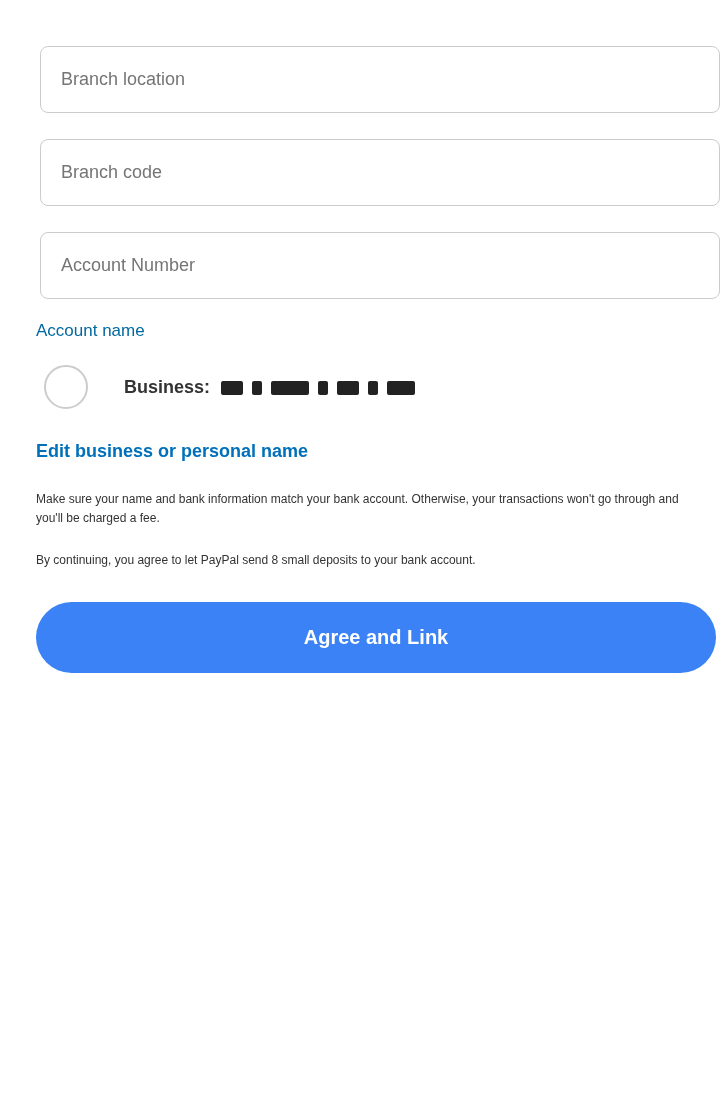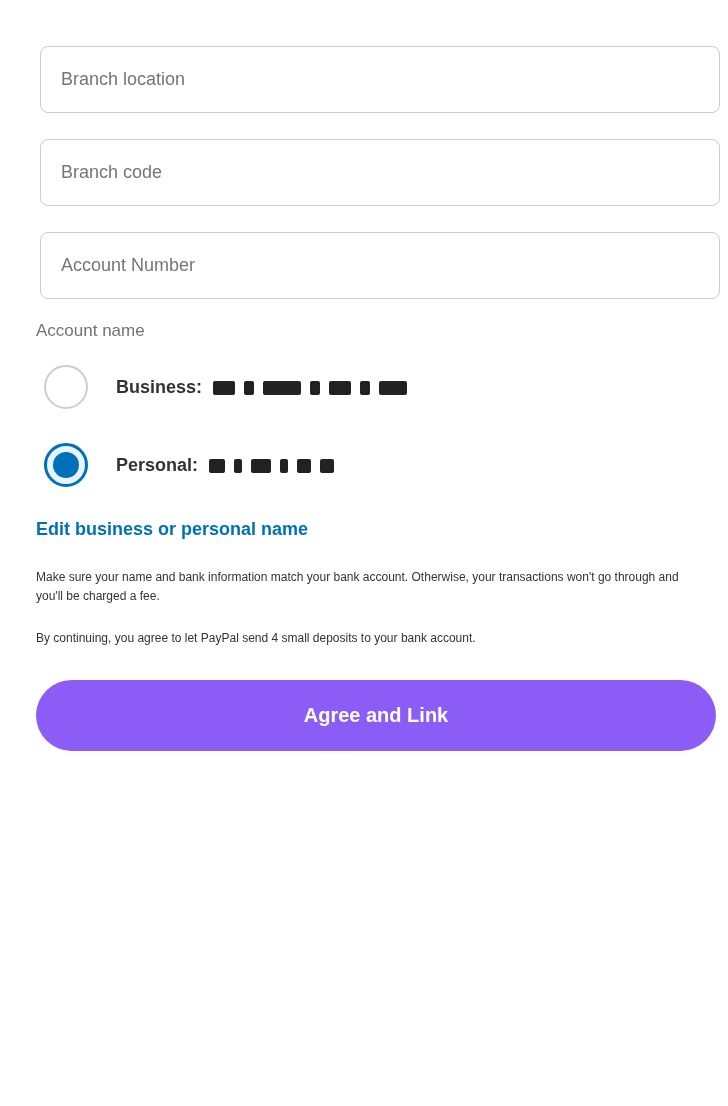--- a/index.html
+++ b/index.html
@@ -28,36 +28,36 @@
       border: 1.5px solid #cccccc;
       border-radius: 8px;
       font-size: 18px;
       color: #aaaaaa;
       background: #ffffff;
       outline: none;
     }
 
     .account-name-label {
       font-size: 17px;
-      color: #737373;
+      color: #0369a1;
       margin-top: 8px;
       margin-bottom: 16px;
     }
 
     .radio-group {
       display: flex;
       flex-direction: column;
       gap: 18px;
       margin-bottom: 24px;
     }
 
     .radio-option {
       display: flex;
       align-items: center;
-      gap: 16px;
+      gap: 24px;
       cursor: pointer;
     }
 
     .radio-outer {
       width: 44px;
       height: 44px;
       border-radius: 50%;
       border: 2px solid #cccccc;
       display: flex;
       align-items: center;
@@ -100,21 +100,21 @@
     .info-text {
       font-size: 12px;
       color: #333333;
       line-height: 1.55;
       margin-bottom: 24px;
     }
 
     .agree-button {
       width: 100%;
       padding: 24px;
-      background: #8b5cf6;
+      background: #3b82f6;
       color: #ffffff;
       font-size: 20px;
       font-weight: 700;
       border: none;
       border-radius: 50px;
       cursor: pointer;
       text-align: center;
       margin-top: 8px;
     }
 
@@ -162,44 +162,29 @@
       <span class="blurred-segment" style="width:22px;"></span>
       <span class="blurred-segment" style="width:10px;"></span>
       <span class="blurred-segment" style="width:38px;"></span>
       <span class="blurred-segment" style="width:10px;"></span>
       <span class="blurred-segment" style="width:22px;"></span>
       <span class="blurred-segment" style="width:10px;"></span>
       <span class="blurred-segment" style="width:28px;"></span>
     </span>
   </div>
 
-  <div class="radio-option">
-    <div class="radio-outer selected">
-      <div class="radio-inner"></div>
-    </div>
-    <span class="radio-label">
-      <span class="label-bold">Personal:</span>
-      
-      <span class="blurred-segment" style="width:16px;"></span>
-      <span class="blurred-segment" style="width:8px;"></span>
-      <span class="blurred-segment" style="width:20px;"></span>
-      <span class="blurred-segment" style="width:8px;"></span>
-      <span class="blurred-segment" style="width:14px;"></span>
-      <span class="blurred-segment" style="width:14px;"></span>
-    </span>
-  </div>
 
 </div>
 
 
 <a class="edit-link">Edit business or personal name</a>
 
 
 <p class="info-text">Make sure your name and bank information match your bank account. Otherwise, your transactions won't go through and you'll be charged a fee.</p>
 
 
-<p class="info-text">By continuing, you agree to let PayPal send 4 small deposits to your bank account.</p>
+<p class="info-text">By continuing, you agree to let PayPal send 8 small deposits to your bank account.</p>
 
 
 <button class="agree-button">Agree and Link</button>
 
 
 
 
 </body></html>

